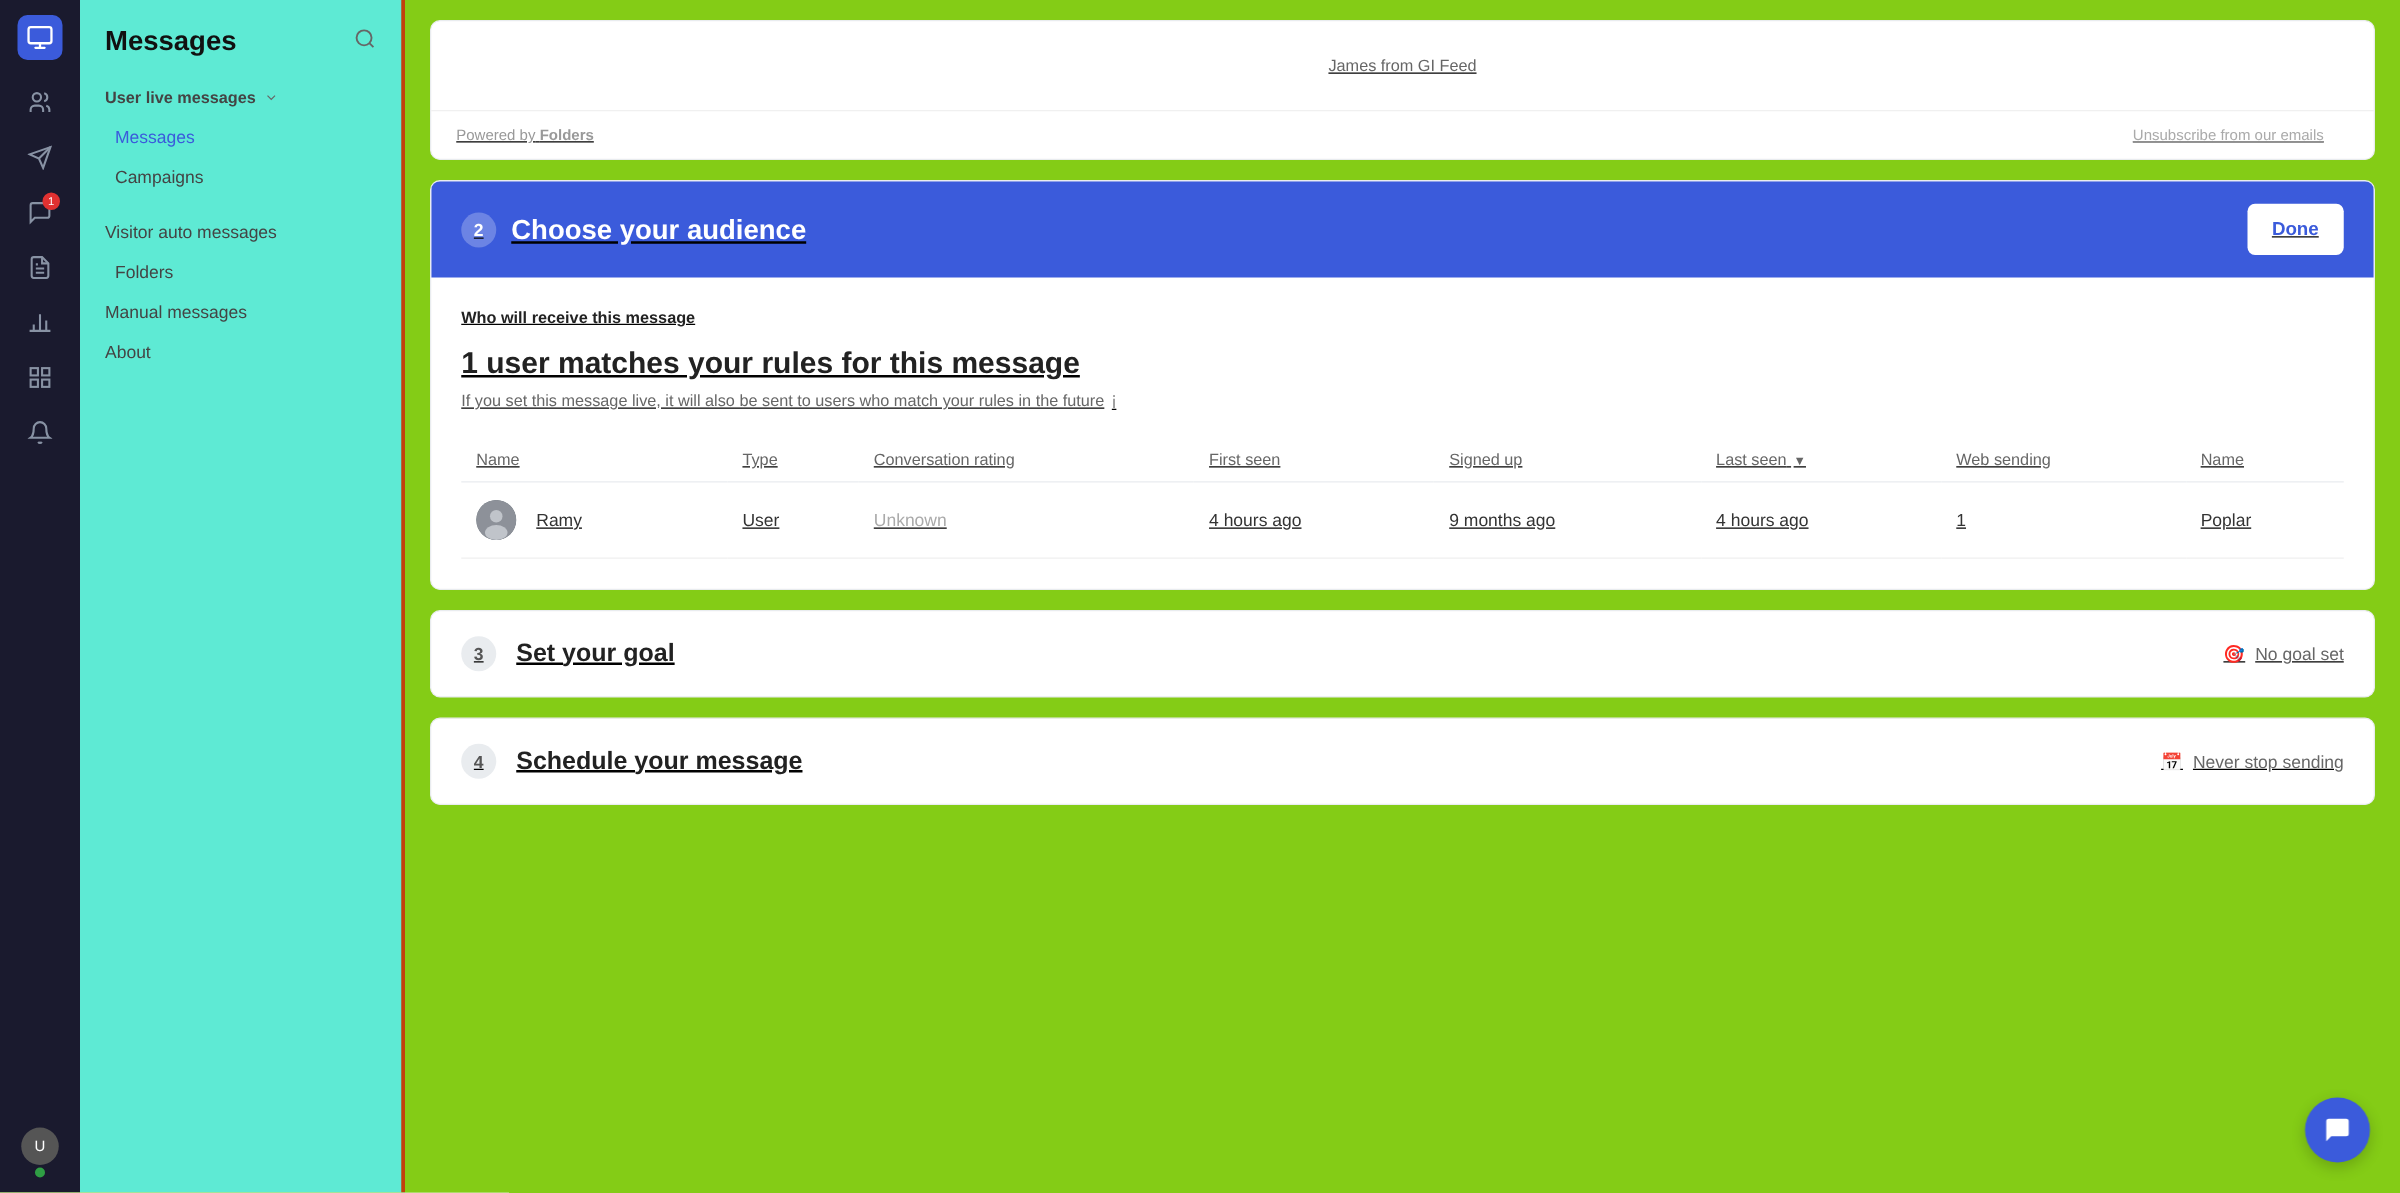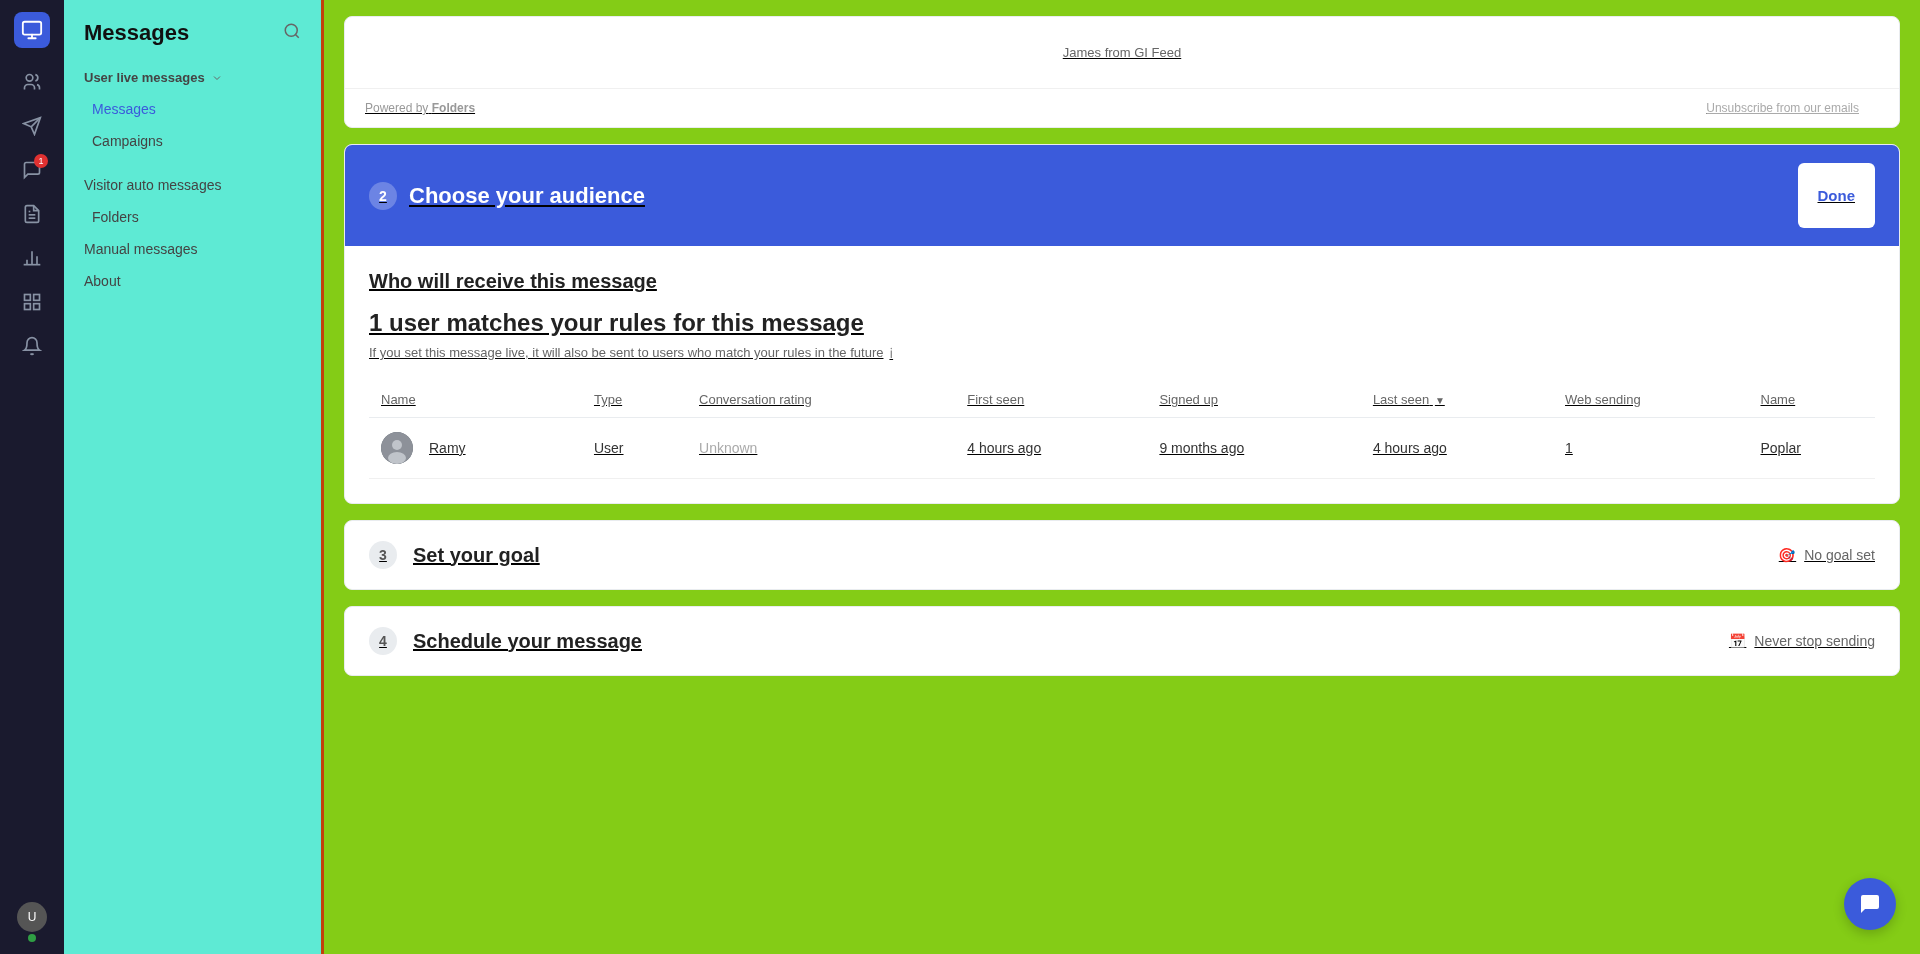--- a/index.html
+++ b/index.html
@@ -125,30 +125,30 @@
       background: rgba(255,255,255,0.25);
       color: #fff; font-weight: 700; font-size: 14px;
       display: flex; align-items: center; justify-content: center;
     }
     .audience-header h2 {
       color: #fff; font-size: 22px; font-weight: 600;
     }
     .done-btn {
       background: #fff; color: #3b5bdb;
       border: none; border-radius: 6px;
-      padding: 24px 20px; font-size: 15px; font-weight: 600;
+      padding: 12px 20px; font-size: 15px; font-weight: 600;
       cursor: pointer;
       margin-left: 36px;
     }
 
     .audience-body {
       padding: 24px;
     }
     .who-receives-label {
-      font-size: 20px; font-weight: 600; color: #222;
+      font-size: 13px; font-weight: 600; color: #222;
       margin-bottom: 16px;
     }
 
     .filter-row {
       display: flex; align-items: center; gap: 12px;
       margin-bottom: 24px;
     }
     .filter-badge {
       display: flex; align-items: center; gap: 8px;
       background: #f8f9fa; border: 1px solid #dee2e6;

